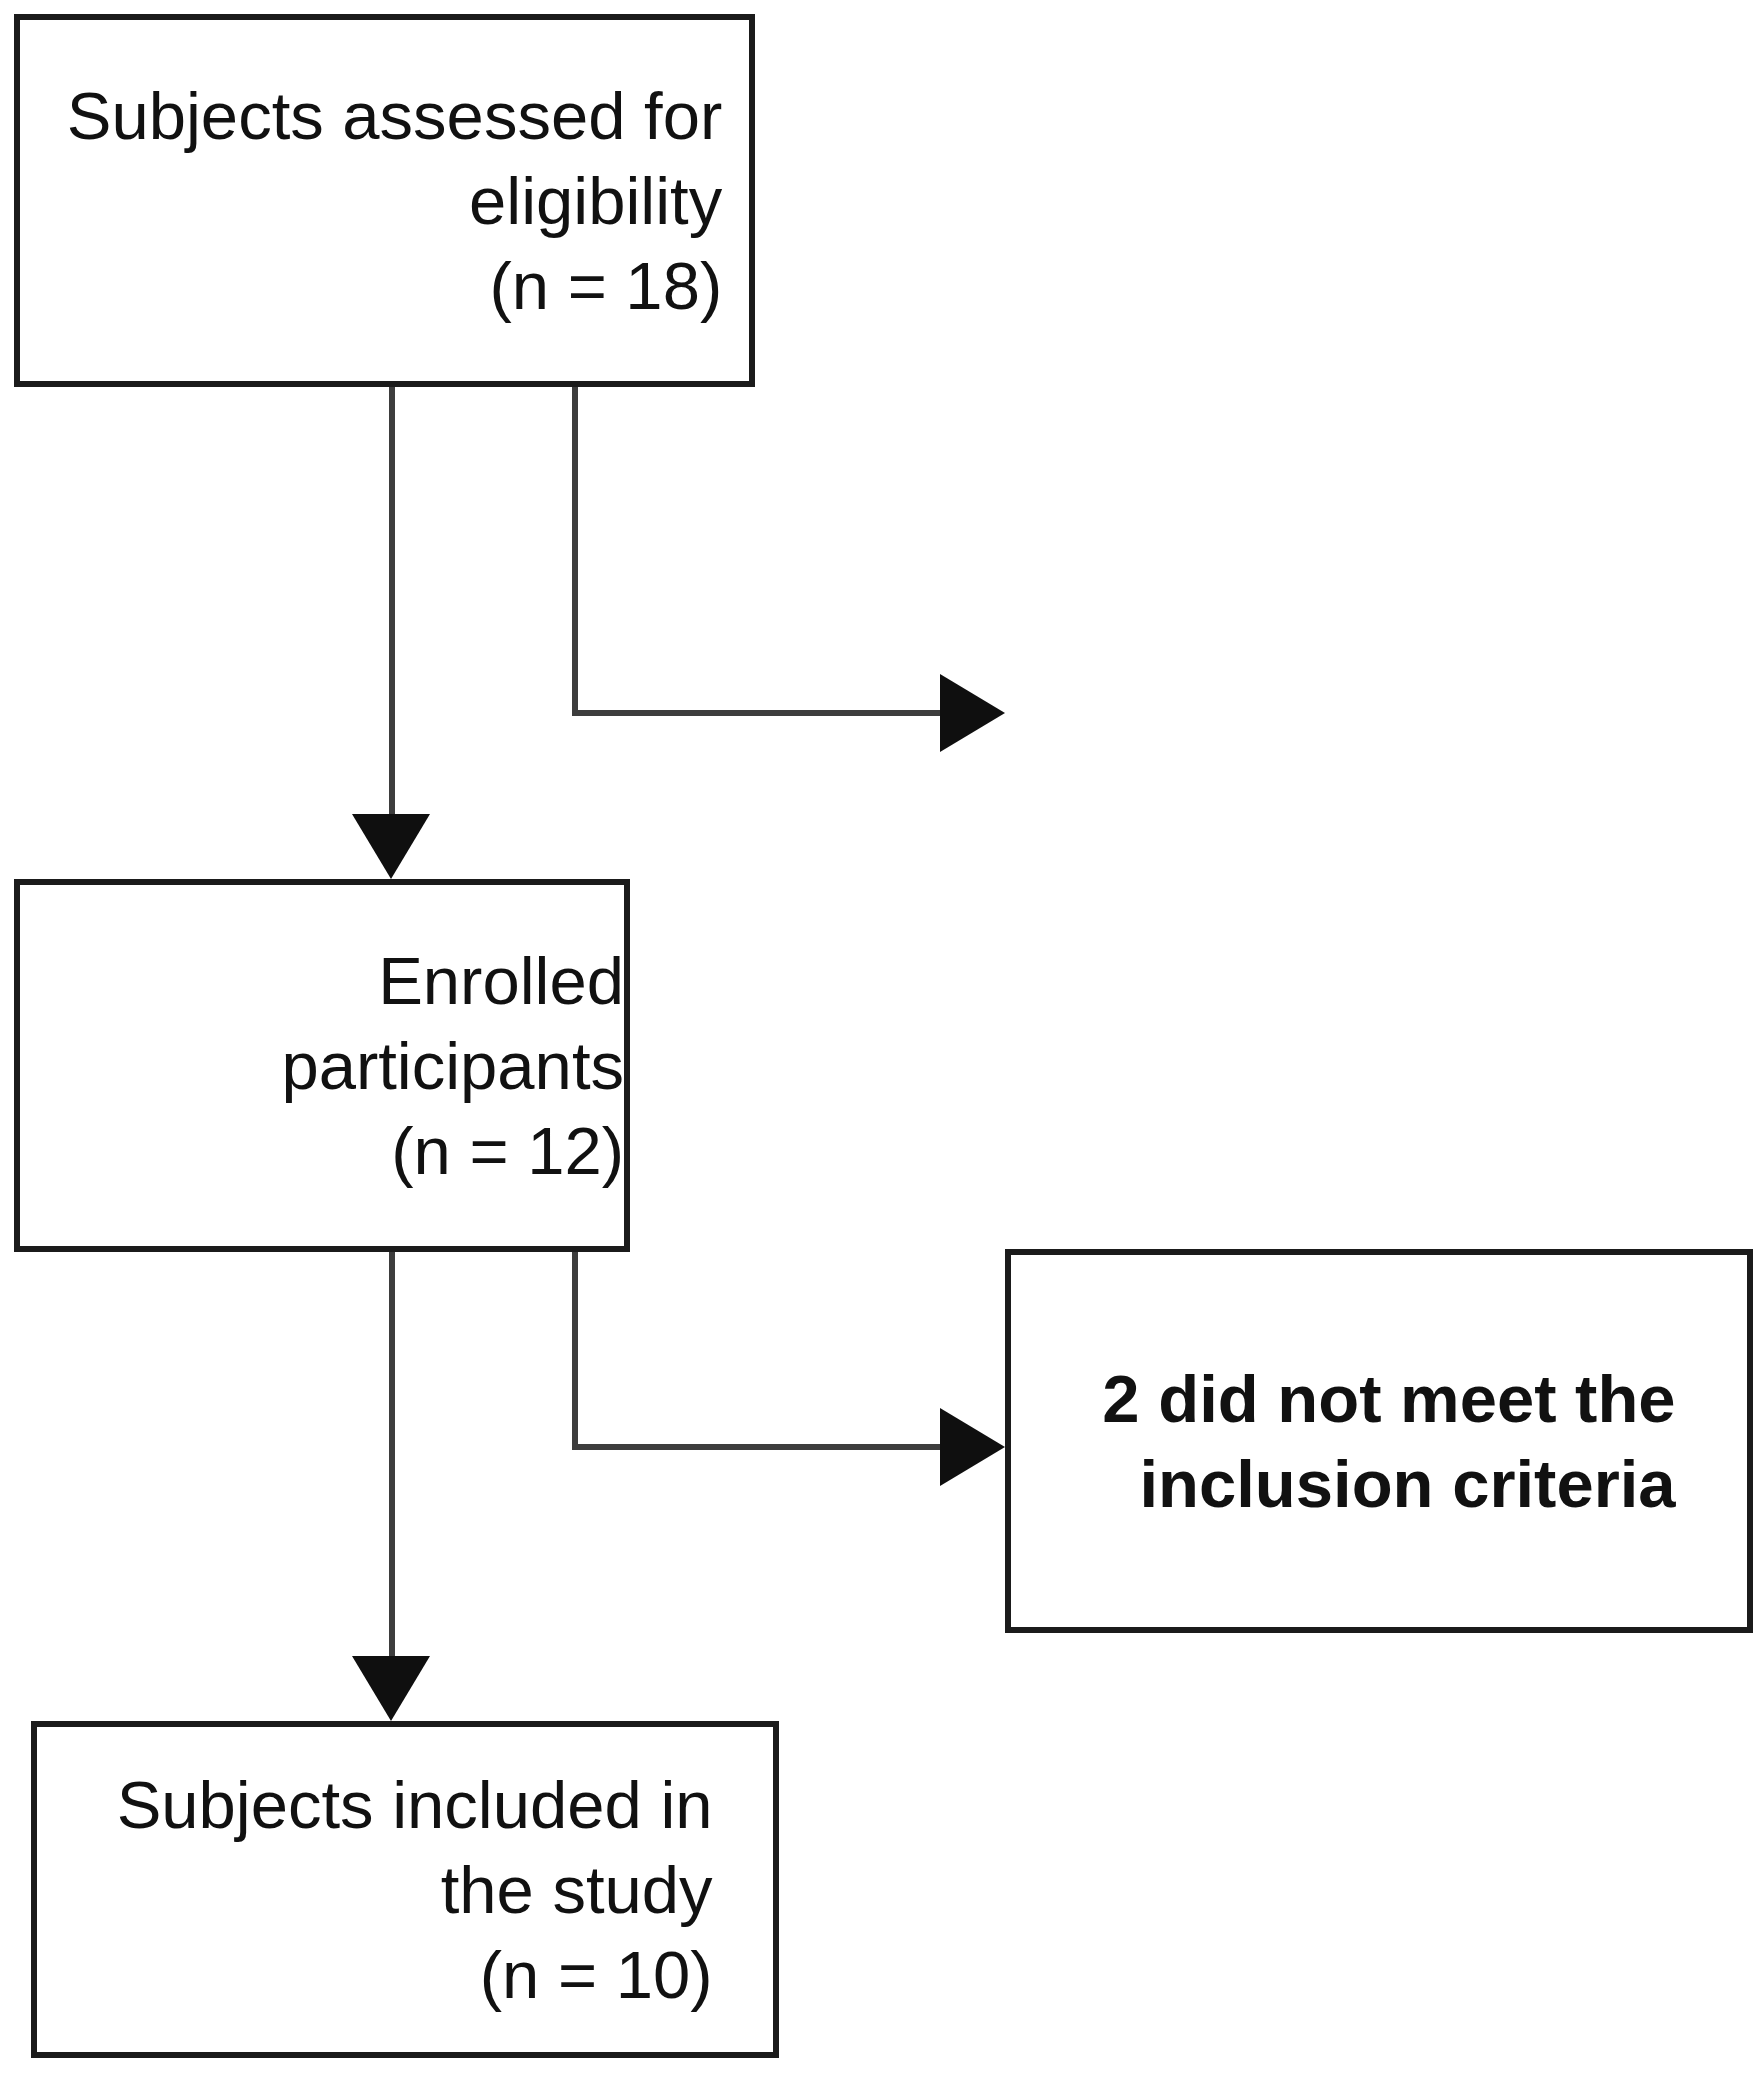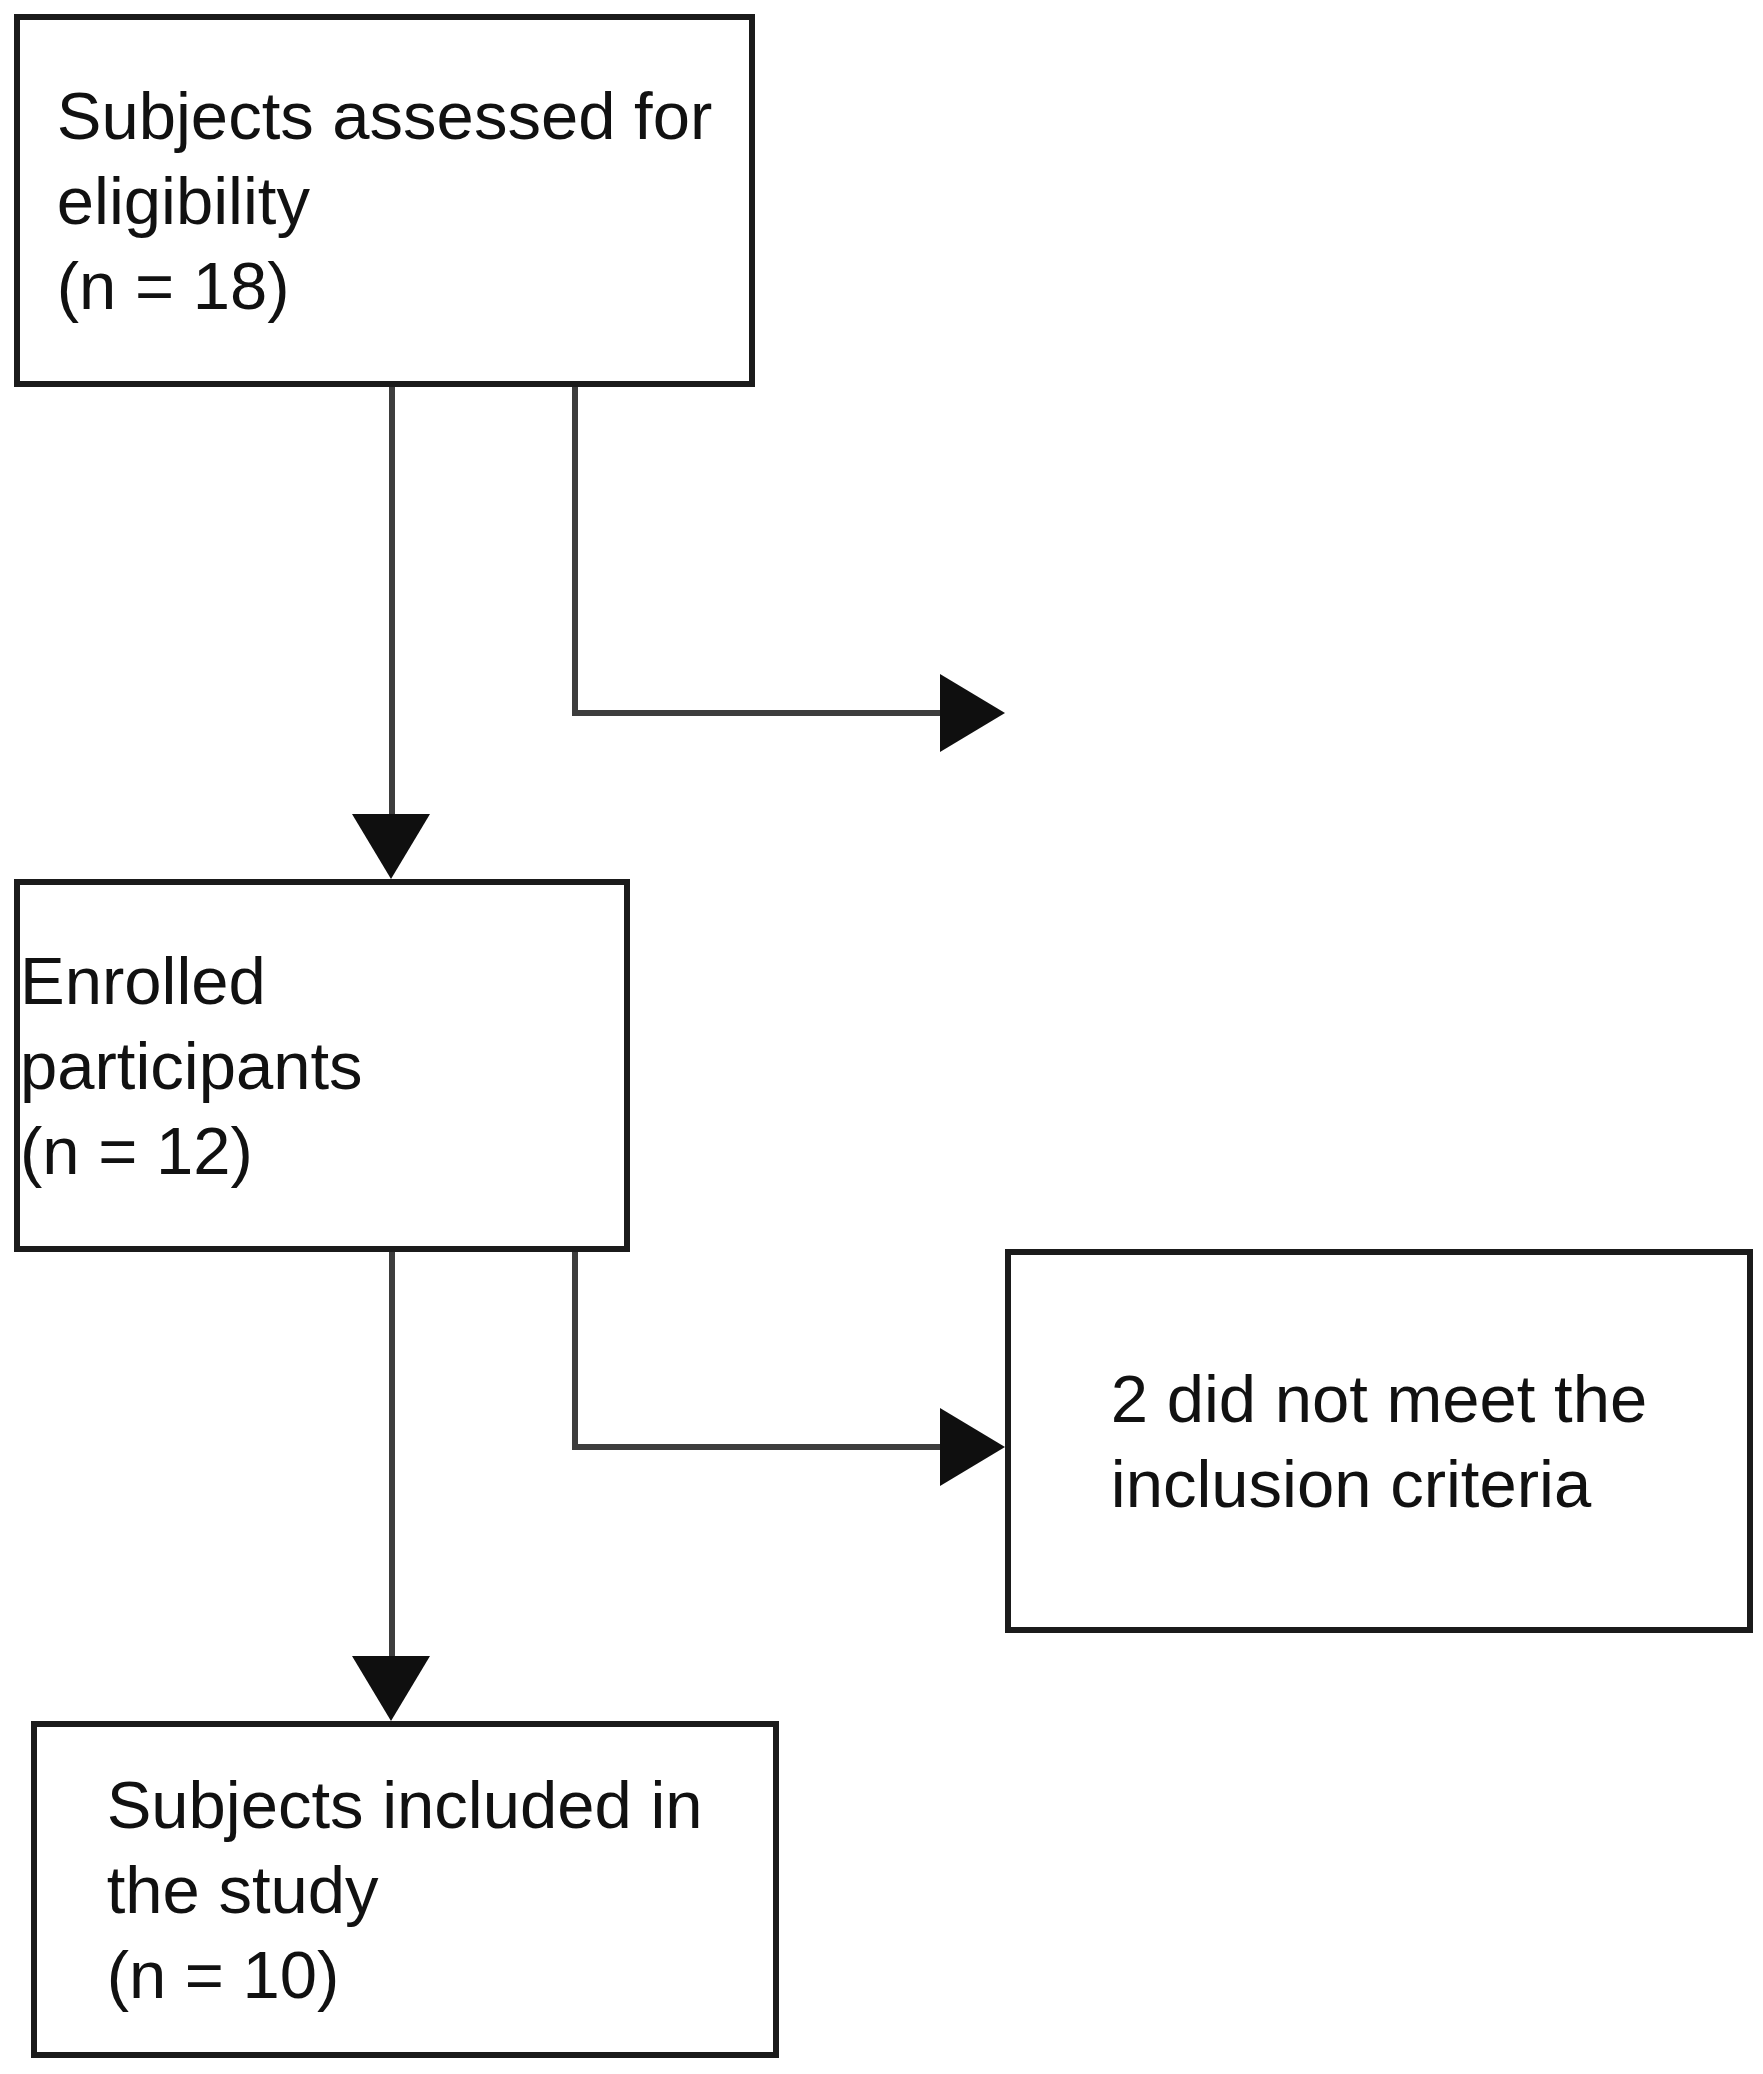--- a/index.html
+++ b/index.html
@@ -12,33 +12,34 @@
     overflow: hidden;
   }
   .fbox {
     position: absolute;
     box-sizing: border-box;
     border: 6.5px solid #1b1b1b;
     background: #ffffff;
     display: flex;
     align-items: center;
     justify-content: center;
-    text-align: left;
+    text-align: right;
+    padding-left: 20px;
   }
   .box-text {
     white-space: pre-line;
     font-size: 67px;
     line-height: 1.27;
     color: #111111;
     letter-spacing: 0px;
   }
   #box-eligibility   { left: 14px;   top: 14px;   width: 741px; height: 373px; }
   #box-exclusions-1  { left: 1005px; top: 389px;  width: 748px; height: 613px; }
   #box-enrolled      { left: 14px;   top: 879px;  width: 616px; height: 373px; }
-  #box-exclusions-2  { left: 1005px; top: 1249px; width: 748px; height: 384px; }
+  #box-exclusions-2  { left: 1005px; top: 1249px; width: 748px; height: 384px; font-weight: bold; }
   #box-included      { left: 18.6px;   top: 1721px; width: 748px; height: 337px; margin-left: 12px; }
 
   .vline, .hline { position: absolute; background: #3d3d3d; }
   .arrow-down {
     position: absolute; width: 0; height: 0;
     border-left: 39px solid transparent;
     border-right: 39px solid transparent;
     border-top: 65px solid #0f0f0f;
   }
   .arrow-right {

